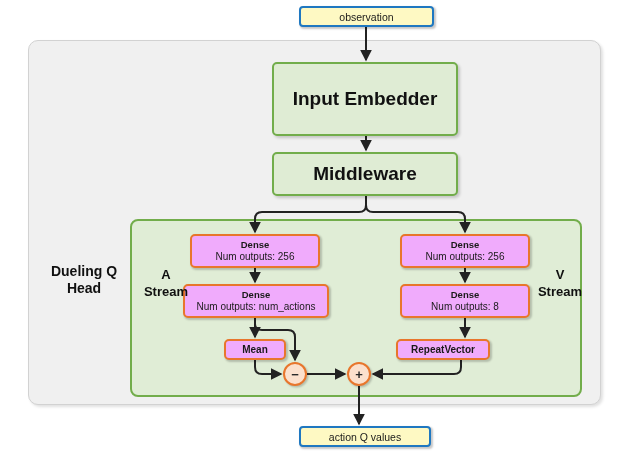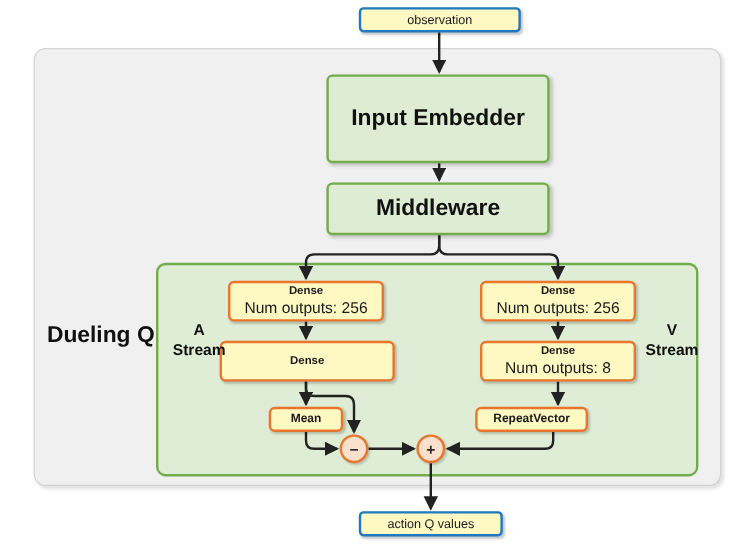--- a/index.html
+++ b/index.html
@@ -21,41 +21,41 @@
   }
 
   
   .io-box{
     background:#fef9c3;border:2px solid #1f78c1;border-radius:4px;
     display:flex;align-items:center;justify-content:center;
     font-size:10.5px;color:#1a1a1a;
     box-shadow:1.5px 1.5px 2px rgba(0,0,0,.22);
   }
   .io-observation{left:299px;top:6px;width:135px;height:21px;}
-  .io-output{left:299px;top:426px;width:120px;height:21px;}
+  .io-output{left:299px;top:426px;width:132px;height:21px;}
 
   
   .mod-box{
     background:#dfecd4;border:2px solid #72ad4b;border-radius:5px;
     display:flex;align-items:center;justify-content:center;
     font-size:19px;font-weight:bold;color:#111111;
     box-shadow:2px 2px 3px rgba(0,0,0,.18);
   }
   .mod-embedder{left:272px;top:62px;width:186px;height:74px;}
   .mod-middleware{left:272px;top:152px;width:186px;height:44px;}
 
   
   .op-box{
-    background:#fef9c3;border:2px solid #e8762c;border-radius:5px;
+    background:#f0abfc;border:2px solid #e8762c;border-radius:5px;
     display:flex;flex-direction:column;align-items:center;
     justify-content:center;color:#1a1a1a;
     box-shadow:1.5px 1.5px 2px rgba(0,0,0,.2);
   }
   .op-box .t1{font-size:9.5px;font-weight:bold;line-height:1.25;}
-  .op-box .t2{font-size:13px;line-height:1.25;}
+  .op-box .t2{font-size:10px;line-height:1.25;}
   .op-box .solo{font-size:10px;font-weight:bold;}
 
   .dense-a1{left:190px;top:234px;width:130px;height:34px;}
   .dense-a2{left:190px;top:284px;width:146px;height:34px;left:183px;}
   .dense-v1{left:400px;top:234px;width:130px;height:34px;}
   .dense-v2{left:400px;top:284px;width:130px;height:34px;}
   .box-mean{left:224px;top:339px;width:62px;height:21px;}
   .box-repeat{left:396px;top:339px;width:94px;height:21px;}
 
   
@@ -68,21 +68,21 @@
   }
   .node-minus{left:283px;top:362px;}
   .node-plus{left:347px;top:362px;}
 
   
   .side-label{
     display:flex;align-items:center;justify-content:center;
     text-align:center;font-weight:bold;color:#101010;
   }
   .lbl-head{left:36px;top:252px;width:96px;height:56px;
-            font-size:19px;line-height:1.25;text-align:center;}
+            font-size:14px;line-height:1.25;text-align:center;}
   .lbl-a{left:140px;top:262px;width:52px;height:44px;
          font-size:13px;line-height:1.3;}
   .lbl-v{left:534px;top:262px;width:52px;height:44px;
          font-size:13px;line-height:1.3;}
 
   
   #wires{position:absolute;left:0;top:0;width:627px;height:460px;
          pointer-events:none;}
 </style>
 </head>
@@ -146,20 +146,21 @@
     <span>Input Embedder</span>
   </div>
 
   <div class="abs op-box dense-a1">
     <span class="t1">Dense</span>
     <span class="t2">Num outputs: 256</span>
   </div>
 
   <div class="abs op-box dense-a2">
     <span class="t1">Dense</span>
+    <span class="t2">Num outputs: num_actions</span>
   </div>
 
   <div class="abs op-box box-mean">
     <span class="solo">Mean</span>
   </div>
 
   <div class="abs op-box dense-v1">
     <span class="t1">Dense</span>
     <span class="t2">Num outputs: 256</span>
   </div>
@@ -177,20 +178,21 @@
     <span>−</span>
   </div>
 
   <div class="abs op-node node-plus">
     <span>+</span>
   </div>
 
   <div class="abs side-label lbl-head">
     <div>
       <div>Dueling Q</div>
+      <div>Head</div>
     </div>
   </div>
 
   <div class="abs side-label lbl-a">
     <div>
       <div>A</div>
       <div>Stream</div>
     </div>
   </div>
 

